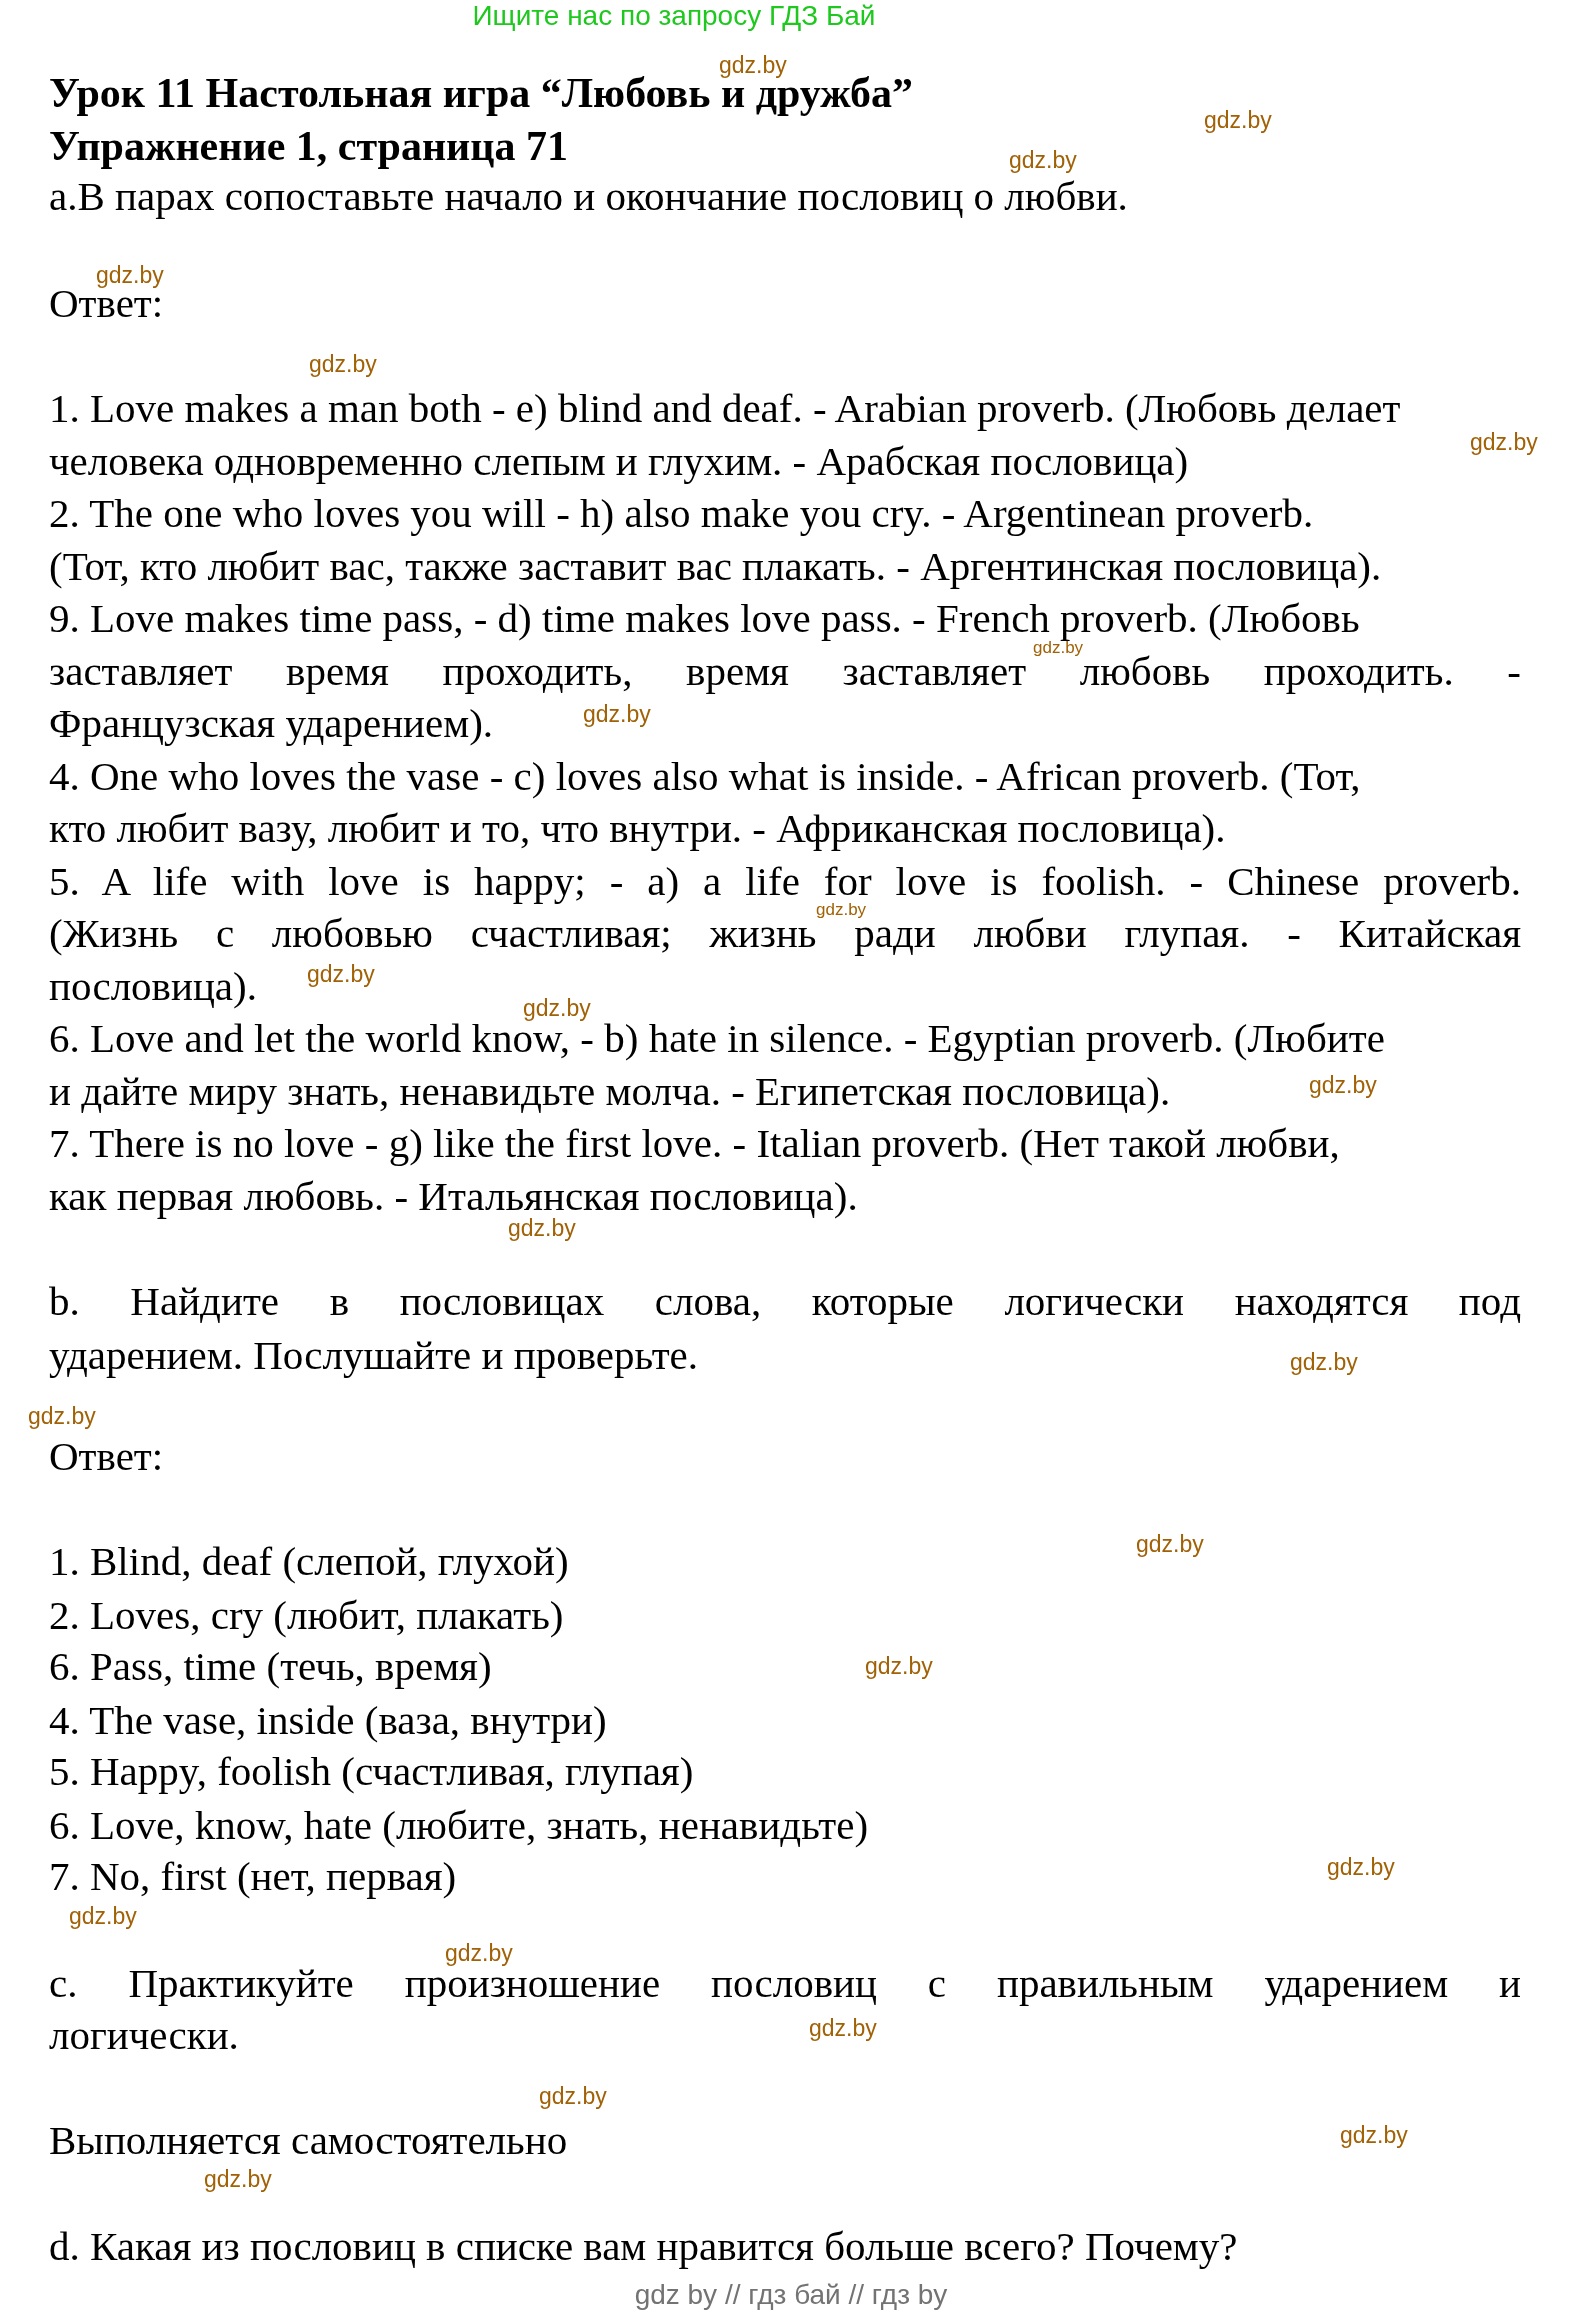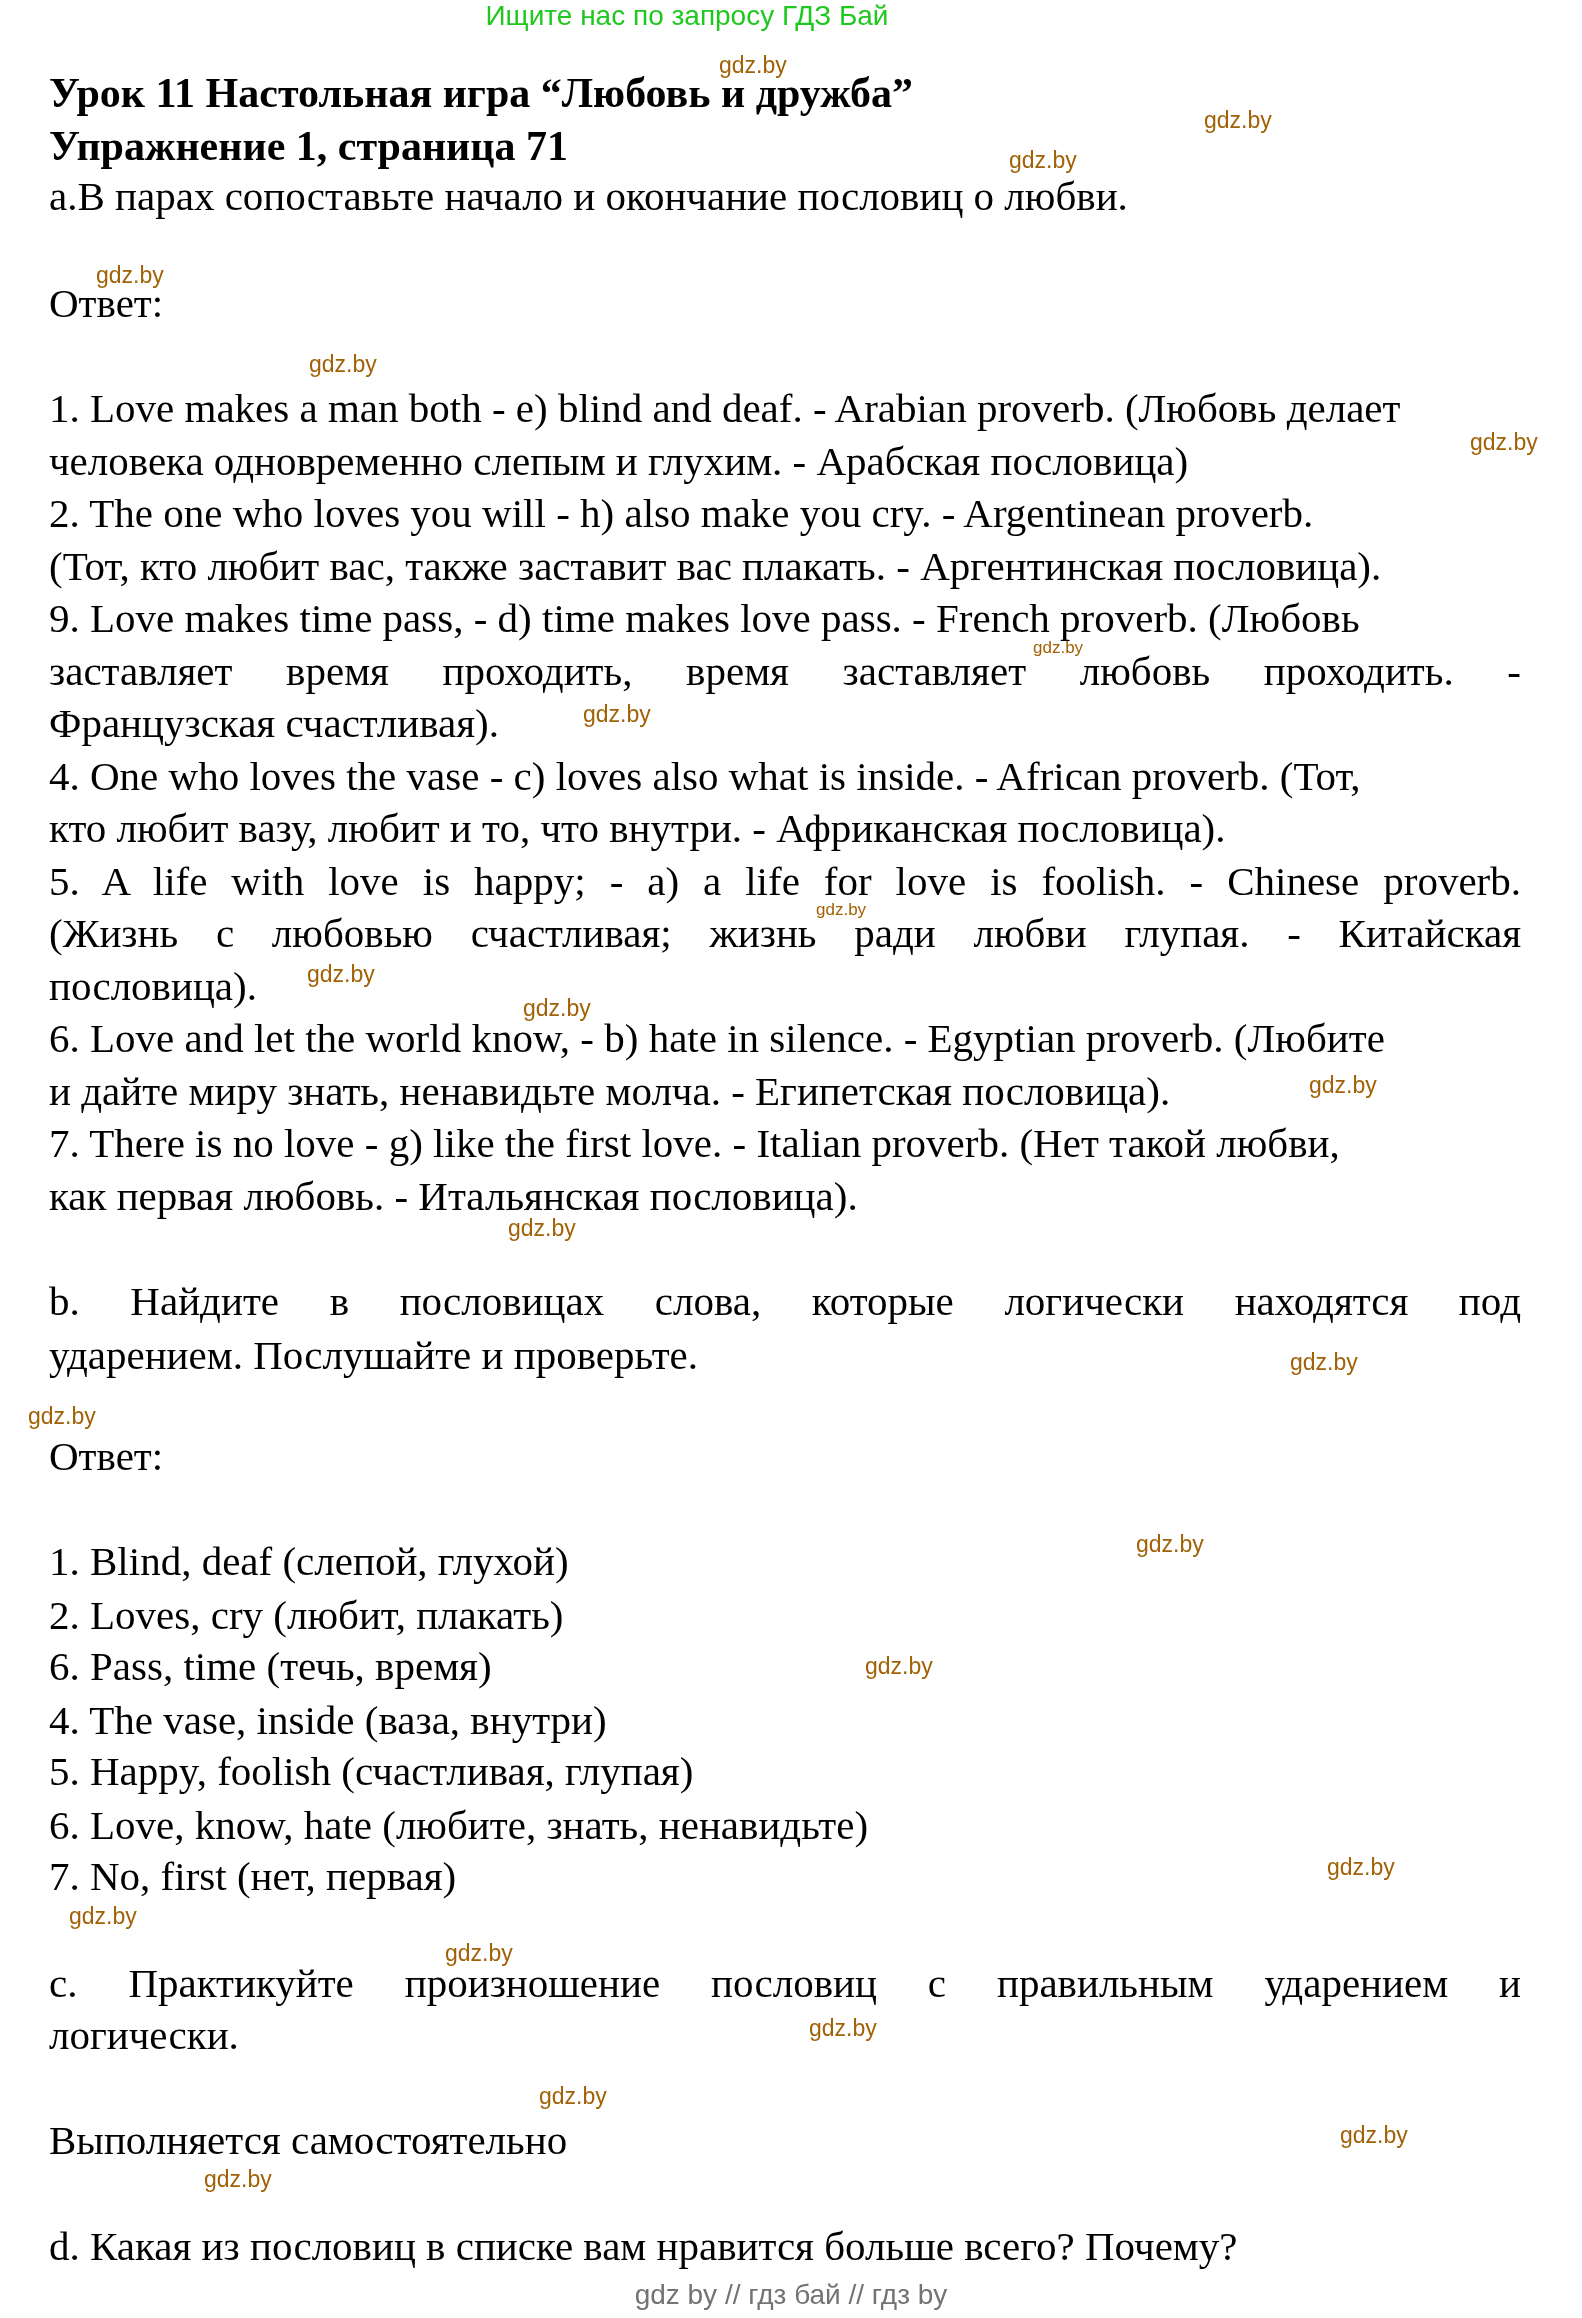--- a/index.html
+++ b/index.html
@@ -1,20 +1,20 @@
 <!DOCTYPE html>
 <html style="font-size:12.5px"><head>
 <meta charset="utf-8">
 <style>
   html, body { margin: 0; padding: 0; background: #ffffff; }
   body { width: 1582px; height: 2319px; position: relative; overflow: hidden;
          font-family: "Liberation Serif", serif; color: #000; }
   .abs { position: absolute; }
   .top-banner { left: 0; width: 1348px; top: 0; text-align: center;
-                font-family: "Liberation Sans", sans-serif; font-size: 28px; color: #1ec81e; margin-left: 13px; }
+                font-family: "Liberation Sans", sans-serif; font-size: 28px; color: #1ec81e; }
   .footer { left: 0; width: 1582px; top: 2279px; text-align: center;
             font-family: "Liberation Sans", sans-serif; font-size: 28px; color: #737373; }
   .h { font-weight: bold; font-size: 42px; left: 49px; white-space: nowrap; }
   .p { font-size: 41px; left: 49px; width: 1472px; white-space: nowrap; }
   .just { text-align: justify; text-align-last: justify; white-space: normal; }
   .wm { font-family: "Liberation Sans", sans-serif; font-size: 23px; color: #a16207; white-space: nowrap; }
   .wm.small { font-size: 17px; }
 </style>
 </head>
 <body>
@@ -26,21 +26,21 @@
 <div class="abs p" style="top:172px">a.В парах сопоставьте начало и окончание пословиц о любви.</div>
 
 <div class="abs p" style="top:279px">Ответ:</div>
 
 <div class="abs p" style="top:384px">1. Love makes a man both - e) blind and deaf. - Arabian proverb. (Любовь делает</div>
 <div class="abs p" style="top:437px">человека одновременно слепым и глухим. - Арабская пословица)</div>
 <div class="abs p" style="top:489px">2. The one who loves you will - h) also make you cry. - Argentinean proverb.</div>
 <div class="abs p" style="top:542px">(Тот, кто любит вас, также заставит вас плакать. - Аргентинская пословица).</div>
 <div class="abs p" style="top:594px">9. Love makes time pass, - d) time makes love pass. - French proverb. (Любовь</div>
 <div class="abs p just" style="top:647px">заставляет время проходить, время заставляет любовь проходить. -</div>
-<div class="abs p" style="top:699px">Французская счастливая).</div>
+<div class="abs p" style="top:699px">Французская ударением).</div>
 <div class="abs p" style="top:752px">4. One who loves the vase - c) loves also what is inside. - African proverb. (Тот,</div>
 <div class="abs p" style="top:804px">кто любит вазу, любит и то, что внутри. - Африканская пословица).</div>
 <div class="abs p just" style="top:857px">5. A life with love is happy; - a) a life for love is foolish. - Chinese proverb.</div>
 <div class="abs p just" style="top:909px">(Жизнь с любовью счастливая; жизнь ради любви глупая. - Китайская</div>
 <div class="abs p" style="top:962px">пословица).</div>
 <div class="abs p" style="top:1014px">6. Love and let the world know, - b) hate in silence. - Egyptian proverb. (Любите</div>
 <div class="abs p" style="top:1067px">и дайте миру знать, ненавидьте молча. - Египетская пословица).</div>
 <div class="abs p" style="top:1119px">7. There is no love - g) like the first love. - Italian proverb. (Нет такой любви,</div>
 <div class="abs p" style="top:1172px">как первая любовь. - Итальянская пословица).</div>
 

